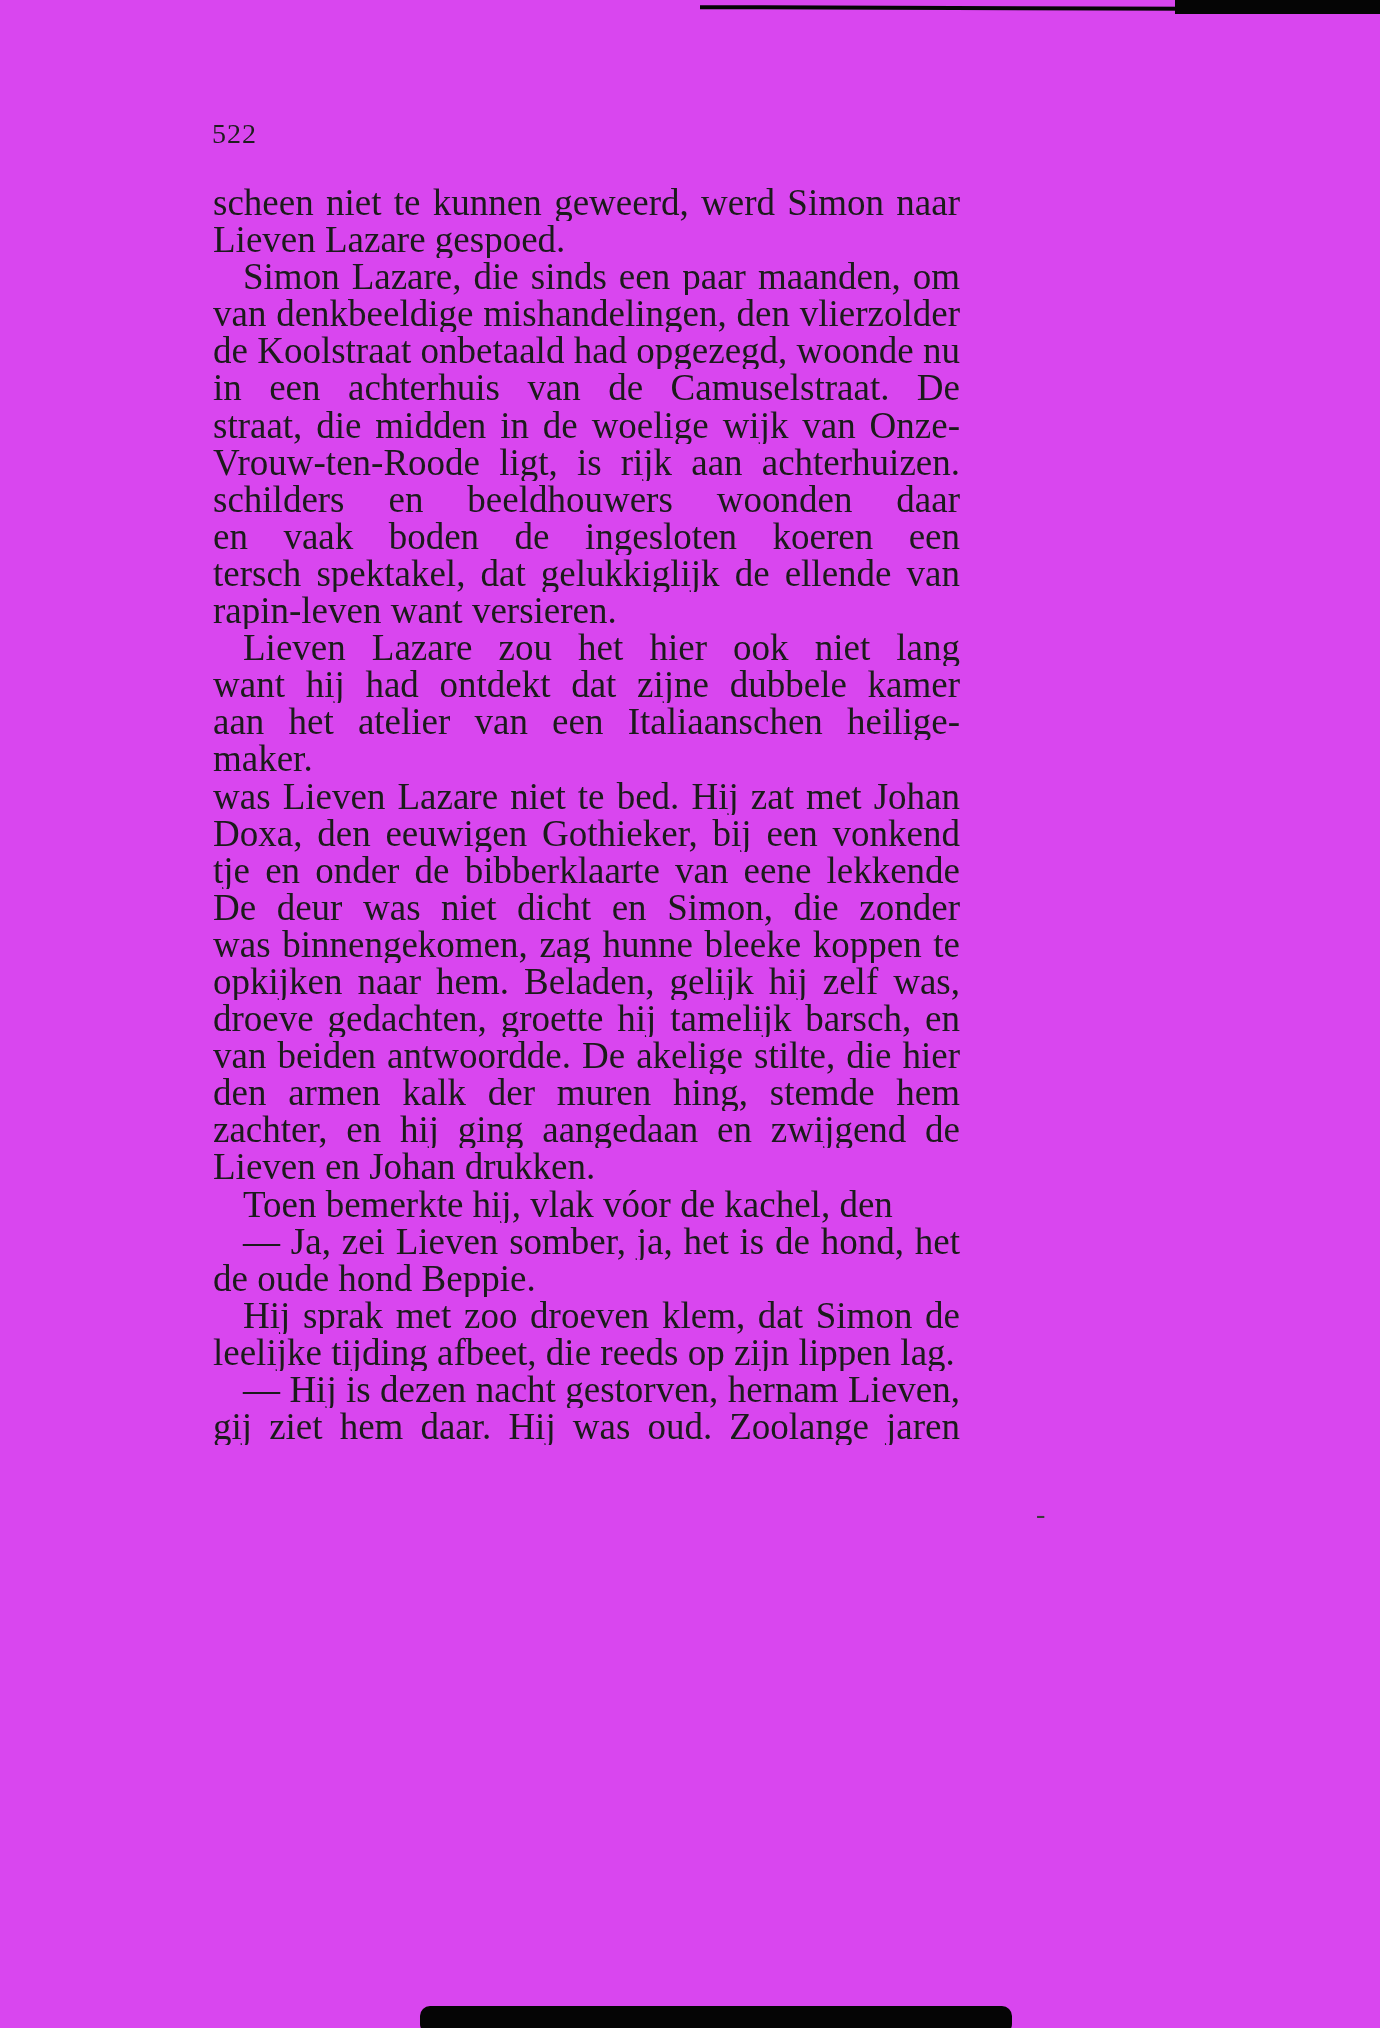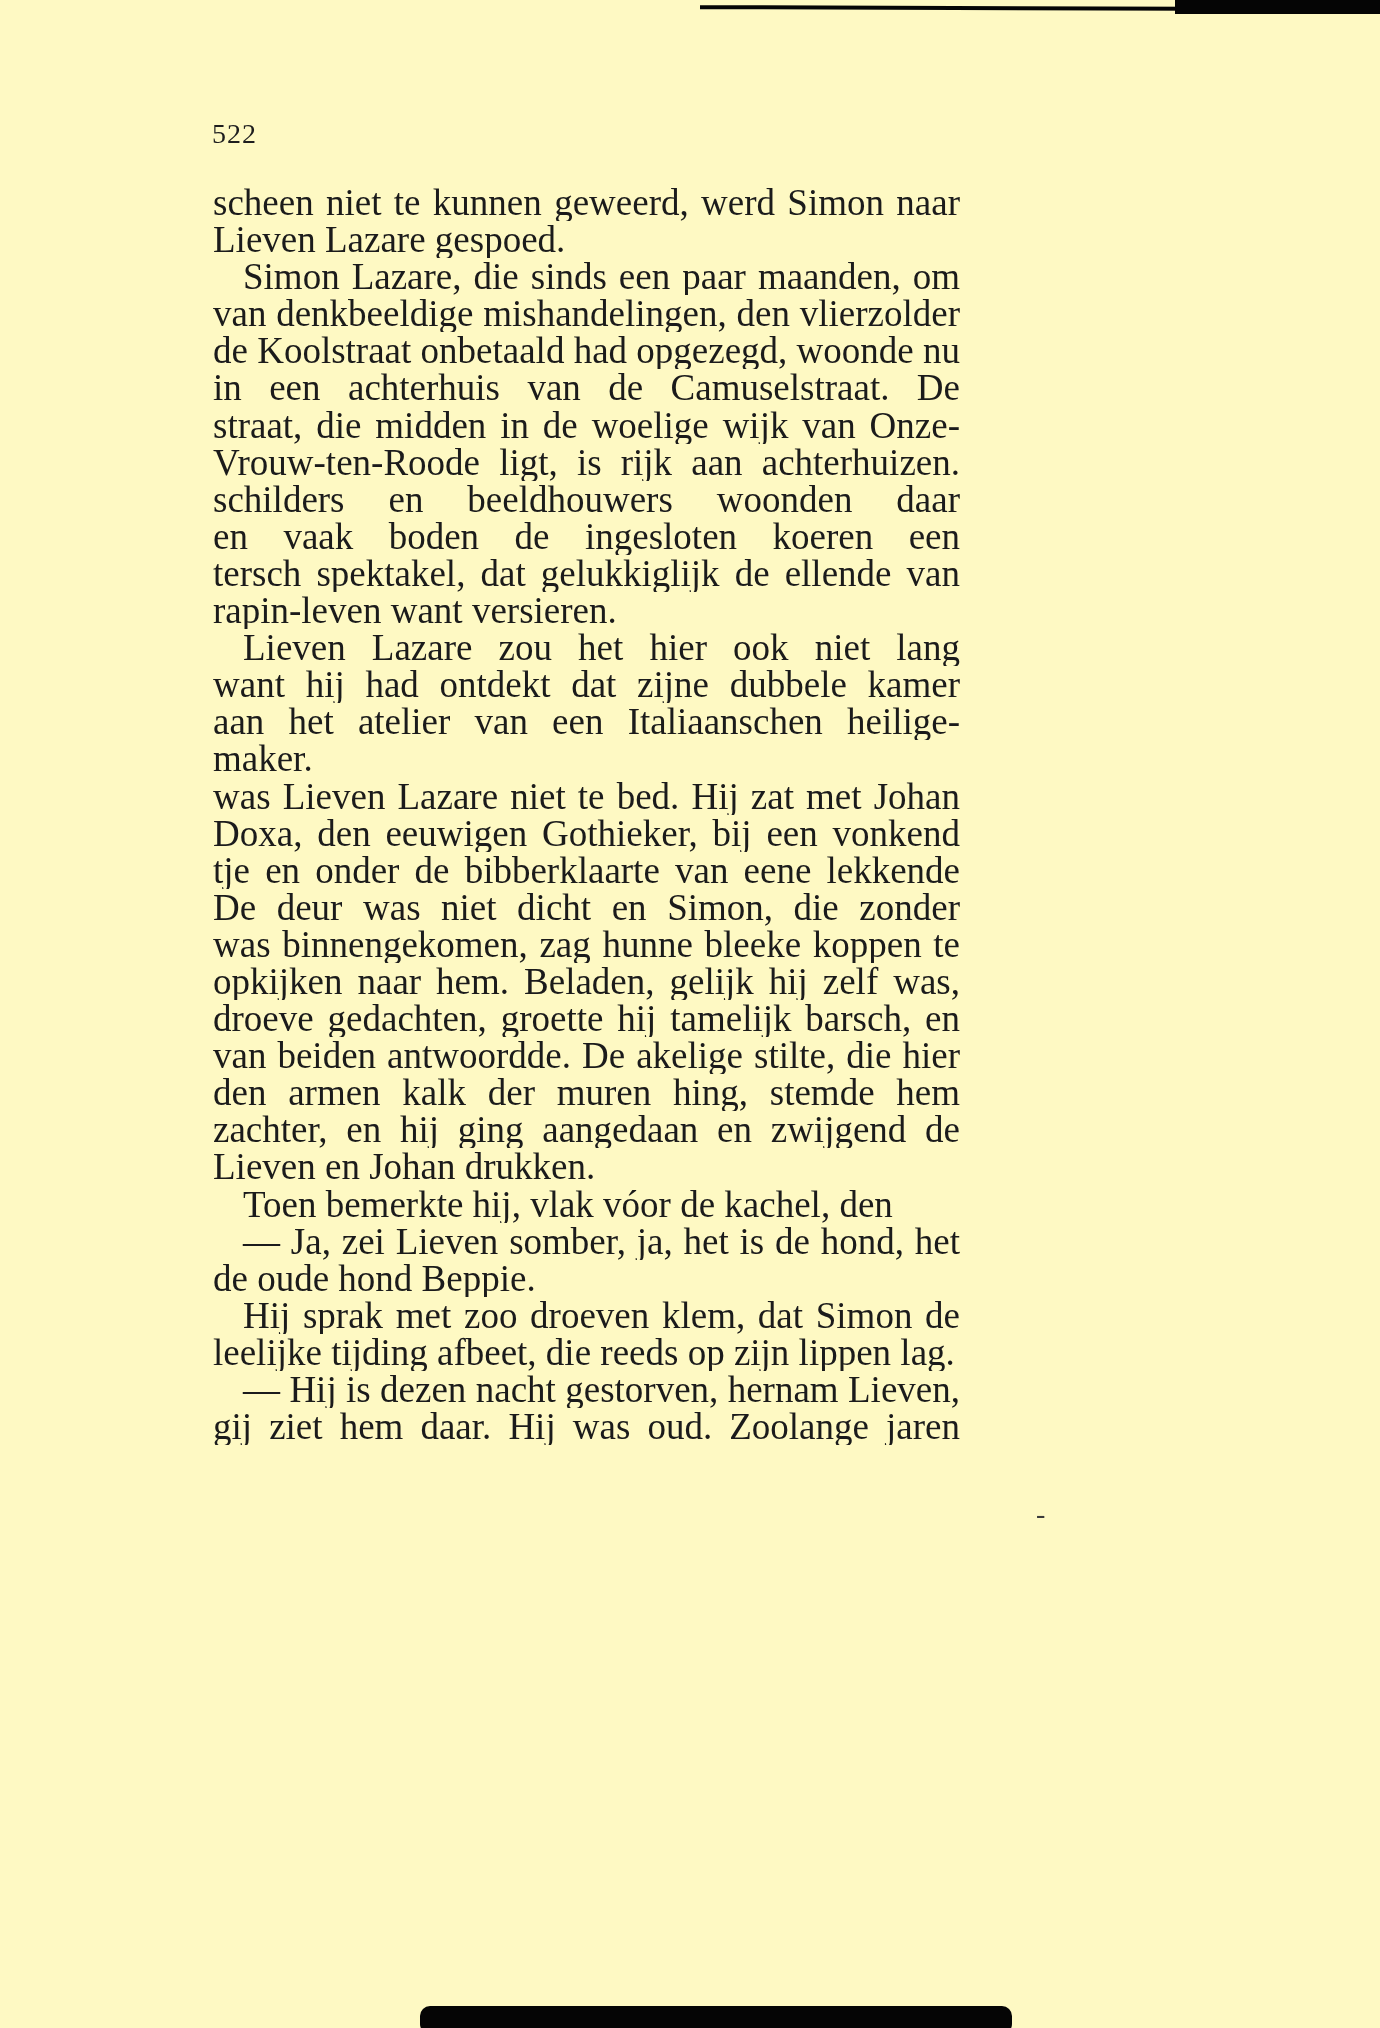--- a/index.html
+++ b/index.html
@@ -42,21 +42,21 @@
   .line.just { text-align: justify; text-align-last: justify; }
   .line.indent { text-indent: 30px; }
   .stray-mark {
     position: absolute; left: 1036px; top: 1498px;
     font-size: 28px; color: #3a3a3a;
   }
 </style>
 </head>
 <body>
 
-<div class="page" style="background: #fef9c3;">
+<div class="page" style="background: #d946ef;">
   <div class="artifact-top-line" style="background: rgb(5, 5, 5);"></div>
   <div class="artifact-top-block" style="background: rgb(5, 5, 5);"></div>
 
   <div class="page-number">522</div>
 
   <div class="text-block" id="text-block" style="color: rgb(27, 27, 27);">
       <div class="line just">scheen niet te kunnen geweerd, werd Simon naar</div>
       <div class="line">Lieven Lazare gespoed.</div>
       <div class="line just indent">Simon Lazare, die sinds een paar maanden, om wille</div>
       <div class="line just">van denkbeeldige mishandelingen, den vlierzolder van</div>

